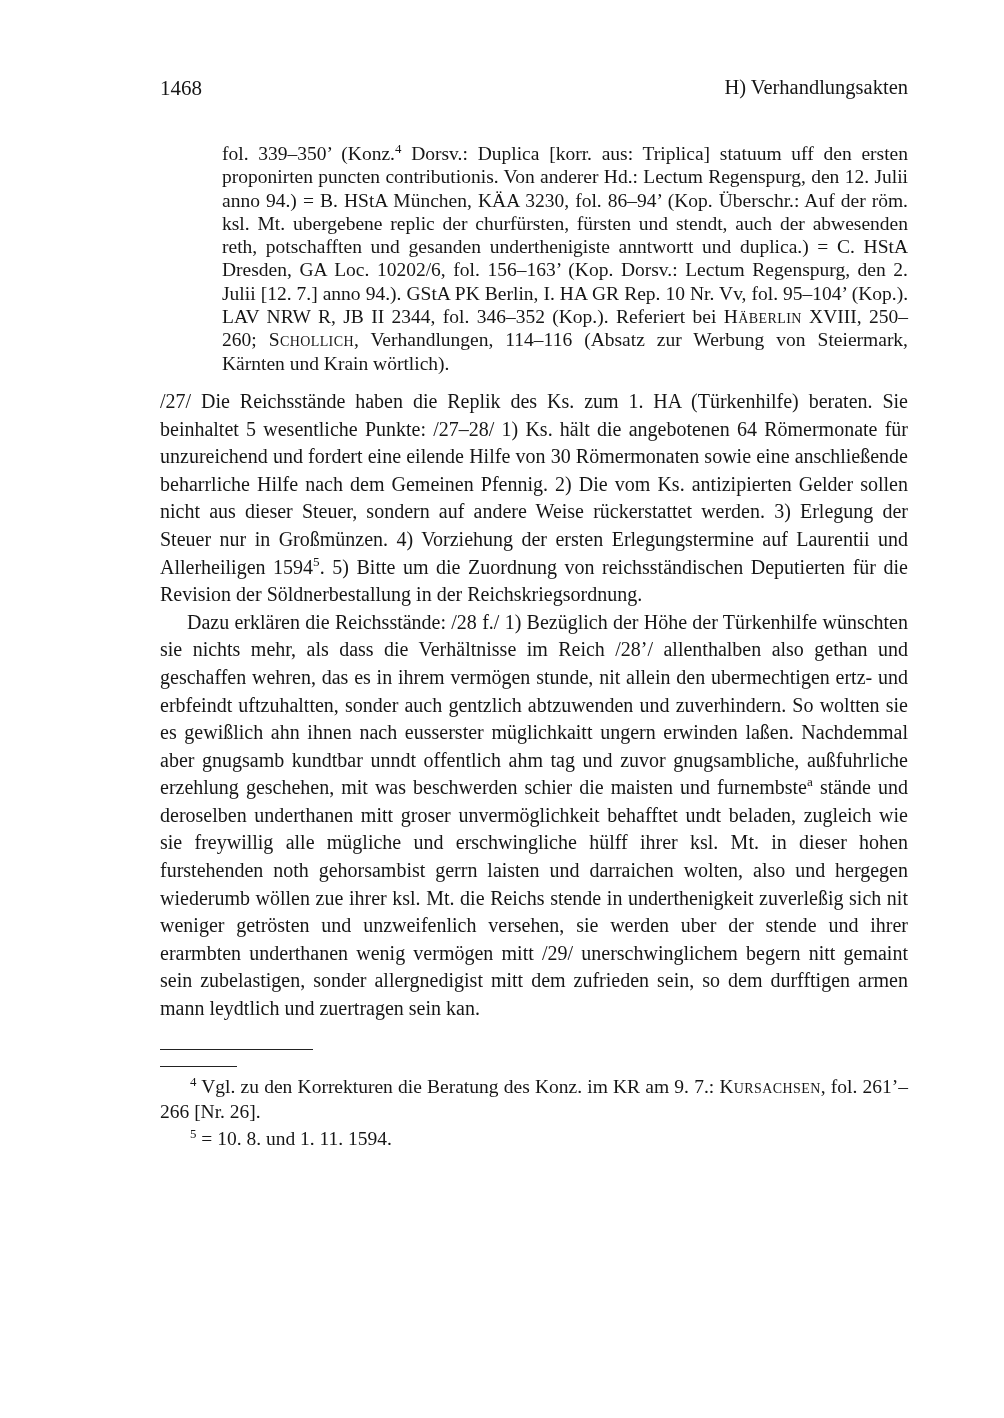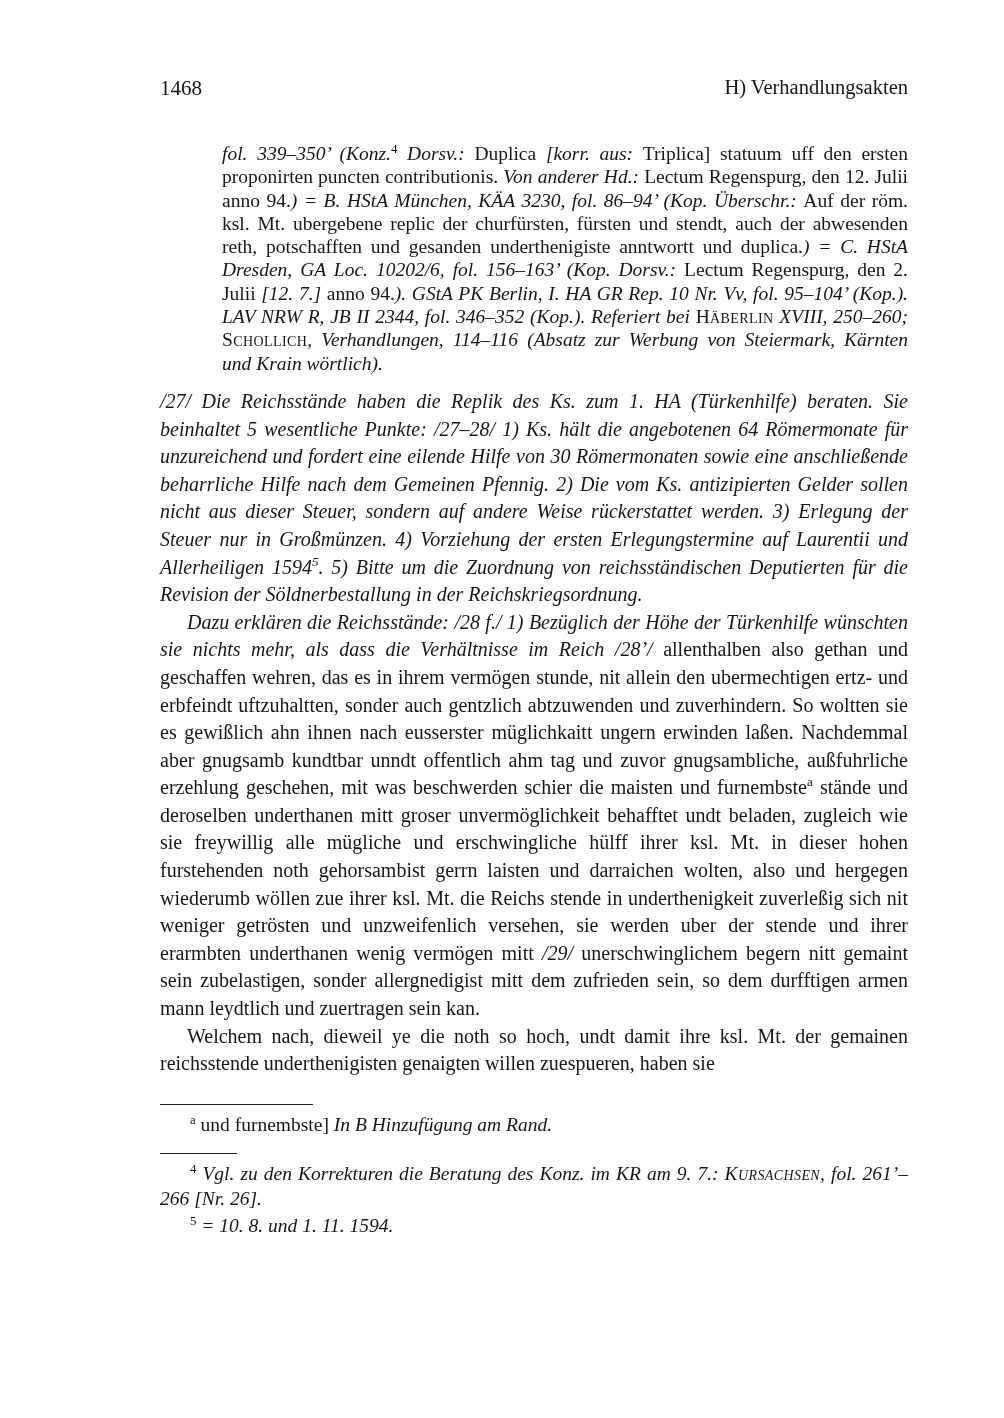--- a/index.html
+++ b/index.html
@@ -42,21 +42,21 @@
     line-height: 23.3px;
     margin-bottom: 13px;
   }
   .regest {
     text-align: justify;
     font-size: 20px;
     line-height: 27.6px;
     margin: 0;
   }
   .para-indent { text-indent: 27px; }
-  .seg-i { font-style: italic; }
+  .seg-i { }
   .seg-sc { font-variant: small-caps; letter-spacing: 0.4px; }
   sup { font-size: 66%; line-height: 0; }
   .footnotes {
     margin-top: 26px;
     font-size: 19.5px;
     line-height: 25px;
   }
   .fn {
     text-indent: 30px;
     text-align: justify;
@@ -80,25 +80,23 @@
       <span class="page-number">1468</span>
       <div class="running-head">H) Verhandlungsakten</div>
     </div>
 
     <p class="citation"><span class="seg-i">fol. 339–350’ (Konz.</span><sup>4</sup><span class="seg-i"> Dorsv.: </span><span>Duplica </span><span class="seg-i">[korr. aus: </span><span>Triplica] statuum uff den ersten proponirten puncten contributionis. </span><span class="seg-i">Von anderer Hd.: </span><span>Lectum Regenspurg, den 12. Julii anno 94.</span><span class="seg-i">) = B. HStA München, KÄA 3230, fol. 86–94’ (Kop. Überschr.: </span><span>Auf der röm. ksl. Mt. ubergebene replic der churfürsten, fürsten und stendt, auch der abwesenden reth, potschafften und gesanden underthenigiste anntwortt und duplica.</span><span class="seg-i">) = C. HStA Dresden, GA Loc. 10202/6, fol. 156–163’ (Kop. Dorsv.: </span><span>Lectum Regenspurg, den 2. Julii </span><span class="seg-i">[12. 7.] </span><span>anno 94.</span><span class="seg-i">). GStA PK Berlin, I. HA GR Rep. 10 Nr. Vv, fol. 95–104’ (Kop.). LAV NRW R, JB II 2344, fol. 346–352 (Kop.). Referiert bei </span><span class="seg-sc">Häberlin</span><span class="seg-i"> XVIII, 250–260; </span><span class="seg-sc">Schollich</span><span class="seg-i">, Verhandlungen, 114–116 (Absatz zur Werbung von Steiermark, Kärnten und Krain wörtlich).</span></p>
 
     <p class="regest"><span class="seg-i">/27/ Die Reichsstände haben die Replik des Ks. zum 1. HA (Türkenhilfe) beraten. Sie beinhaltet 5 wesentliche Punkte: /27–28/ 1) Ks. hält die angebotenen 64 Römermonate für unzureichend und fordert eine eilende Hilfe von 30 Römermonaten sowie eine anschließende beharrliche Hilfe nach dem Gemeinen Pfennig. 2) Die vom Ks. antizipierten Gelder sollen nicht aus dieser Steuer, sondern auf andere Weise rückerstattet werden. 3) Erlegung der Steuer nur in Großmünzen. 4) Vorziehung der ersten Erlegungstermine auf Laurentii und Allerheiligen 1594</span><sup class="seg-i">5</sup><span class="seg-i">. 5) Bitte um die Zuordnung von reichsständischen Deputierten für die Revision der Söldnerbestallung in der Reichskriegsordnung.</span></p>
 
     <p class="regest para-indent"><span class="seg-i">Dazu erklären die Reichsstände: /28 f./ 1) Bezüglich der Höhe der Türkenhilfe wünschten sie nichts mehr, als dass die Verhältnisse im Reich /28’/ </span><span>allenthalben also gethan und geschaffen wehren, das es in ihrem vermögen stunde, nit allein den ubermechtigen ertz- und erbfeindt uftzuhaltten, sonder auch gentzlich abtzuwenden und zuverhindern. So woltten sie es gewißlich ahn ihnen nach eusserster müglichkaitt ungern erwinden laßen. Nachdemmal aber gnugsamb kundtbar unndt offentlich ahm tag und zuvor gnugsambliche, außfuhrliche erzehlung geschehen, mit was beschwerden schier die maisten und furnembste</span><sup>a</sup><span> stände und deroselben underthanen mitt groser unvermöglichkeit behafftet undt beladen, zugleich wie sie freywillig alle mügliche und erschwingliche hülff ihrer ksl. Mt. in dieser hohen furstehenden noth gehorsambist gerrn laisten und darraichen wolten, also und hergegen wiederumb wöllen zue ihrer ksl. Mt. die Reichs stende in underthenigkeit zuverleßig sich nit weniger getrösten und unzweifenlich versehen, sie werden uber der stende und ihrer erarmbten underthanen wenig vermögen mitt </span><span class="seg-i">/29/</span><span> unerschwinglichem begern nitt gemaint sein zubelastigen, sonder allergnedigist mitt dem zufrieden sein, so dem durfftigen armen mann leydtlich und zuertragen sein kan.</span></p>
 
-    <p class="regest para-indent"><span>Welchem nach, dieweil ye die noth so hoch, undt damit ihre ksl. Mt. der gemainen reichsstende underthenigisten genaigten willen zuespueren, haben sie</span></p>
 
     <div class="footnotes">
       <hr class="fn-rule fn-rule-a">
-      <p class="fn"><sup>a</sup><span> und furnembste] </span><span class="seg-i">In B Hinzufügung am Rand.</span></p>
 
       <hr class="fn-rule fn-rule-num">
       <p class="fn"><sup>4</sup><span class="seg-i"> Vgl. zu den Korrekturen die Beratung des Konz. im KR am 9. 7.: </span><span class="seg-i seg-sc">Kursachsen</span><span class="seg-i">, fol. 261’–266 [Nr. 26].</span></p>
       <p class="fn"><sup>5</sup><span class="seg-i"> = 10. 8. und 1. 11. 1594.</span></p>
     </div>
 
   </div>
 </div>
 
 </body></html>

